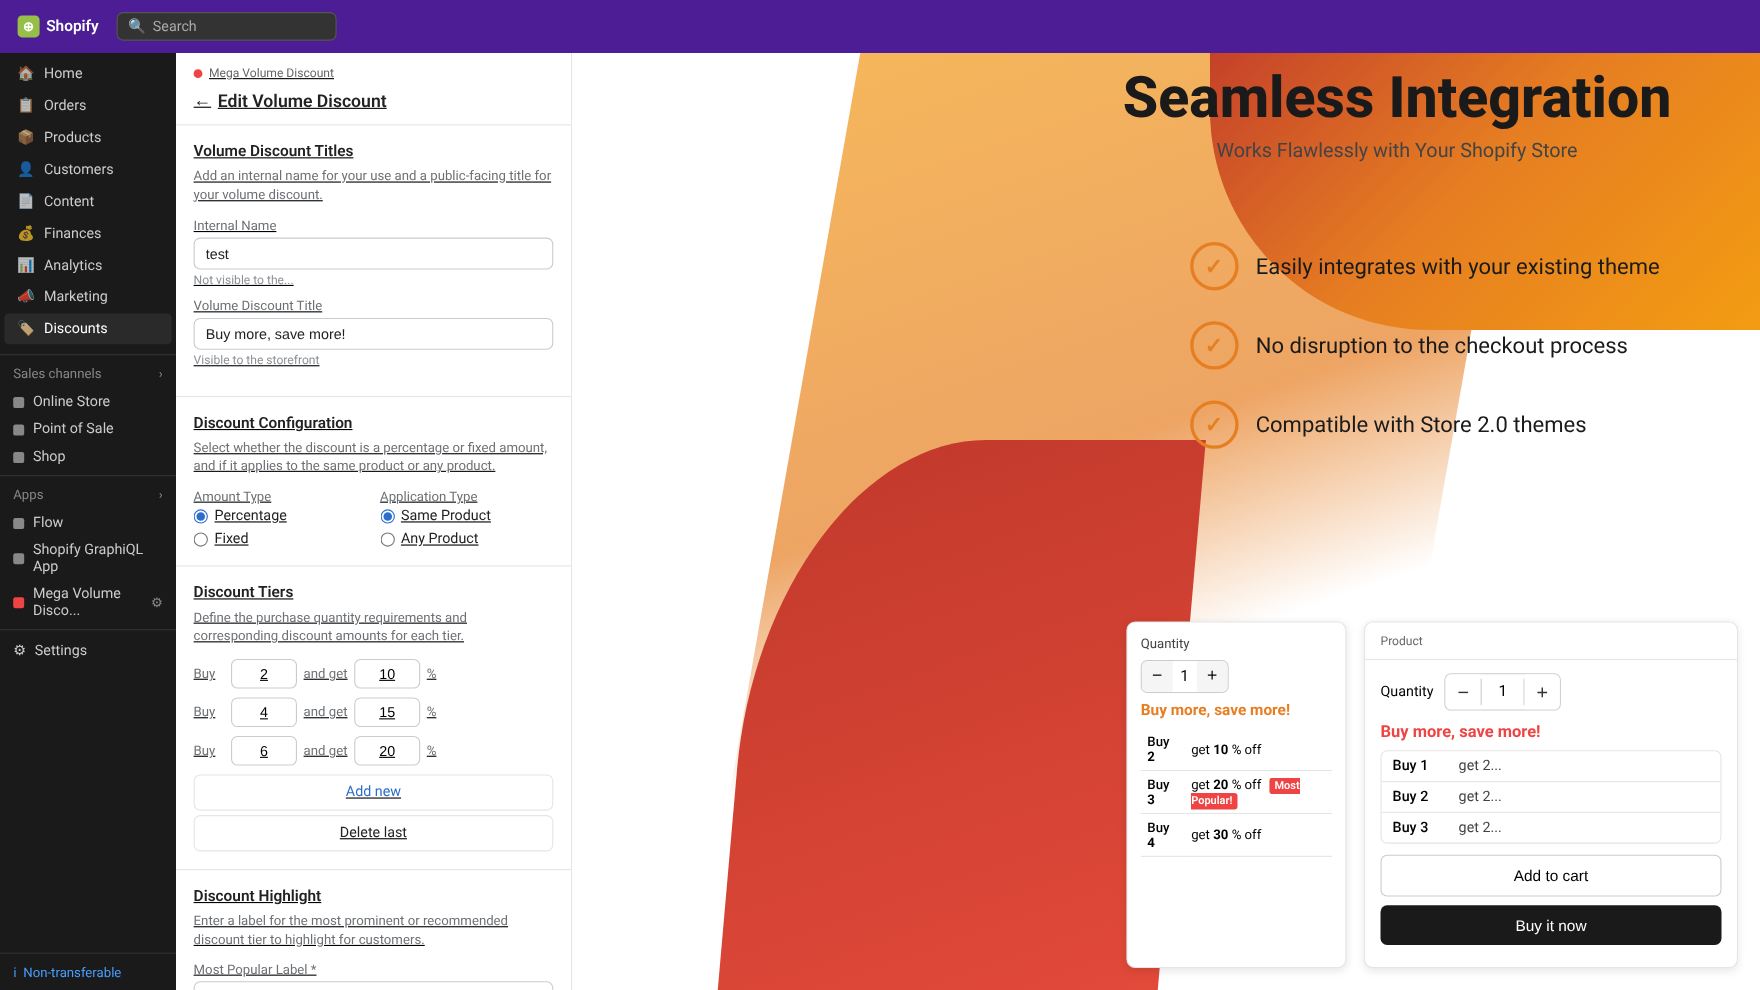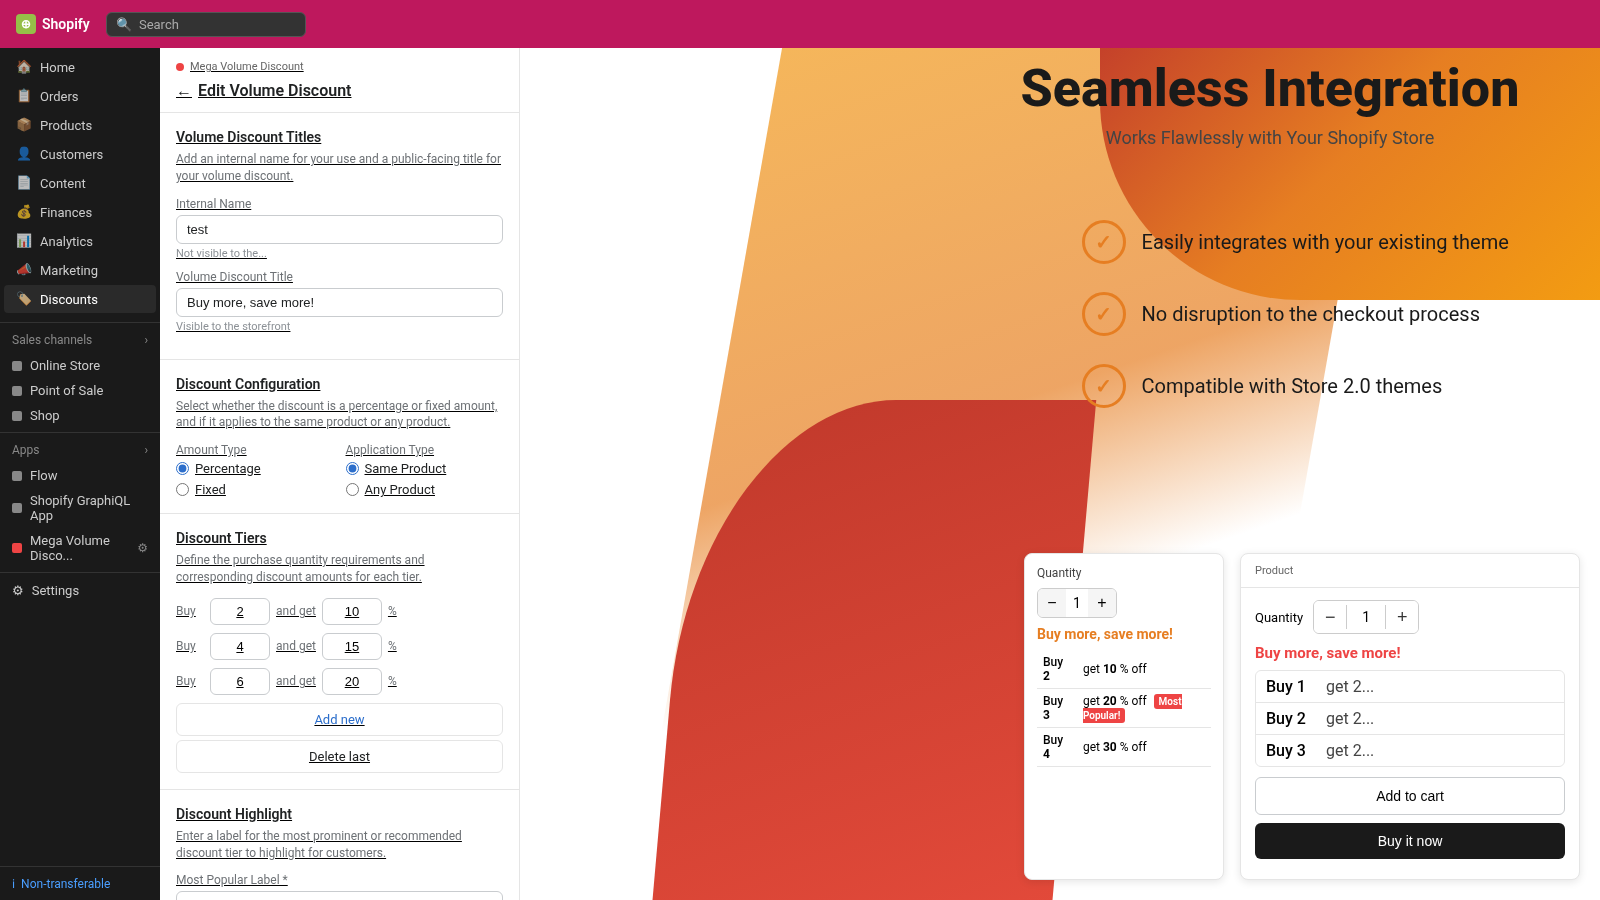--- a/index.html
+++ b/index.html
@@ -1,19 +1,19 @@
 <!DOCTYPE html>
 <html><head>
   <meta charset="utf-8">
   <style>
     * { box-sizing: border-box; margin: 0; padding: 0; }
     body { font-family: -apple-system, BlinkMacSystemFont, 'Segoe UI', Roboto, sans-serif; background: #f6f6f7; display: flex; height: 900px; width: 1600px; overflow: hidden; }
 
     
-    .topbar { position: fixed; top: 0; left: 0; right: 0; height: 48px; background: #be185d; display: flex; align-items: center; padding: 0 16px; z-index: 100; }
+    .topbar { position: fixed; top: 0; left: 0; right: 0; height: 48px; background: #4c1d95; display: flex; align-items: center; padding: 0 16px; z-index: 100; }
     .topbar-logo { color: white; font-size: 14px; font-weight: 600; display: flex; align-items: center; gap: 6px; }
     .shopify-bag { width: 20px; height: 20px; background: #96bf48; border-radius: 4px; display: flex; align-items: center; justify-content: center; }
     .shopify-bag::after { content: '⊕'; color: white; font-size: 12px; }
     .search-bar { margin-left: 16px; background: #333; border: 1px solid #555; border-radius: 6px; padding: 4px 10px; color: #aaa; font-size: 13px; display: flex; align-items: center; gap: 6px; width: 200px; }
 
     
     .sidebar { width: 160px; background: #1a1a1a; height: 900px; flex-shrink: 0; overflow-y: auto; padding-top: 48px; }
     .sidebar-section { padding: 4px 0; }
     .sidebar-item { display: flex; align-items: center; gap: 8px; padding: 6px 12px; color: #ccc; font-size: 13px; cursor: pointer; border-radius: 4px; margin: 1px 4px; }
     .sidebar-item.active { background: #2a2a2a; color: white; }
@@ -104,21 +104,21 @@
     .widget-large { background: white; border: 1px solid #e5e5e5; border-radius: 8px; width: 340px; box-shadow: 0 2px 8px rgba(0,0,0,0.1); overflow: hidden; }
     .widget-product-header { padding: 10px 14px; border-bottom: 1px solid #e5e5e5; }
     .widget-breadcrumb { font-size: 11px; color: #666; }
     .widget-product-body { padding: 12px 14px; }
     .widget-qty-row { display: flex; align-items: center; gap: 10px; margin-bottom: 10px; }
     .qty-control-lg { display: flex; align-items: center; border: 1px solid #ccc; border-radius: 6px; overflow: hidden; }
     .qty-btn-lg { width: 32px; height: 32px; display: flex; align-items: center; justify-content: center; background: white; cursor: pointer; font-size: 18px; border: none; color: #333; }
     .qty-val-lg { width: 40px; text-align: center; font-size: 14px; border-left: 1px solid #ccc; border-right: 1px solid #ccc; padding: 4px; }
     .buy-more-heading { color: #e44; font-weight: 700; font-size: 15px; margin-bottom: 8px; }
     .discount-rows { border: 1px solid #e5e5e5; border-radius: 6px; overflow: hidden; margin-bottom: 10px; }
-    .disc-row { display: flex; align-items: center; padding: 6px 10px; border-bottom: 1px solid #e5e5e5; font-size: 16px; }
+    .disc-row { display: flex; align-items: center; padding: 6px 10px; border-bottom: 1px solid #e5e5e5; font-size: 13px; }
     .disc-row:last-child { border-bottom: none; }
     .disc-row-qty { min-width: 60px; font-weight: 500; }
     .disc-row-amount { flex: 1; color: #444; }
     .add-to-cart-btn { width: 100%; padding: 10px; background: white; border: 1px solid #c9cccf; border-radius: 6px; font-size: 14px; cursor: pointer; margin-bottom: 8px; }
     .buy-now-btn { width: 100%; padding: 10px; background: #1a1a1a; color: white; border: none; border-radius: 6px; font-size: 14px; cursor: pointer; margin-bottom: 8px; }
     .dynamic-checkout { display: flex; justify-content: center; }
     .paypal-area { background: #ffc439; border-radius: 6px; padding: 4px 20px; font-size: 13px; font-weight: 700; }
 
     
     ::-webkit-scrollbar { width: 6px; }

